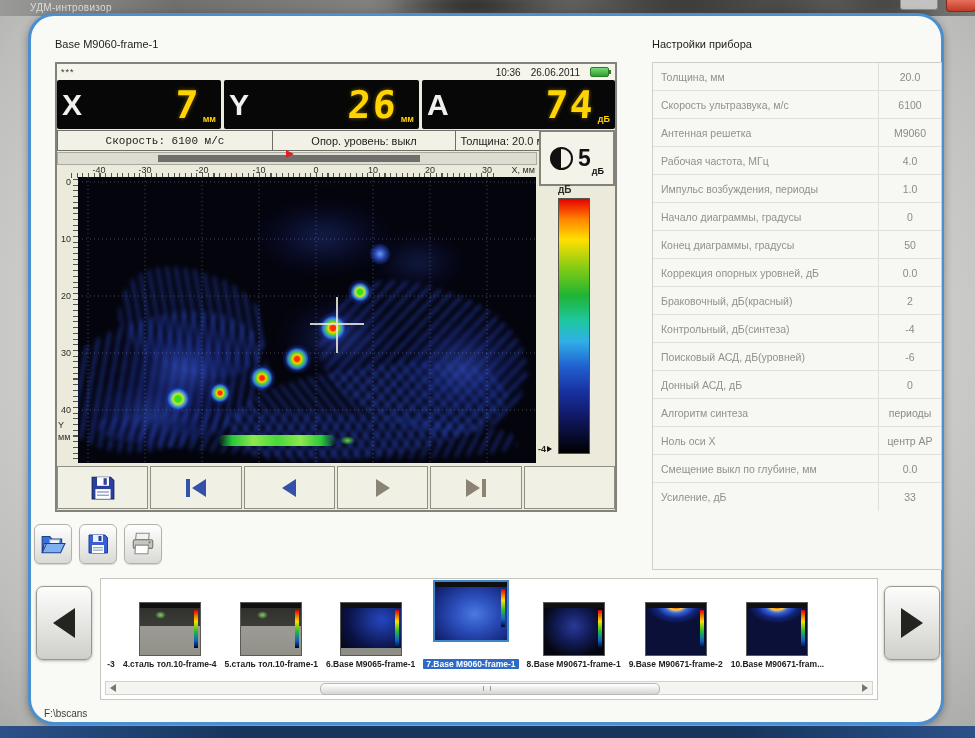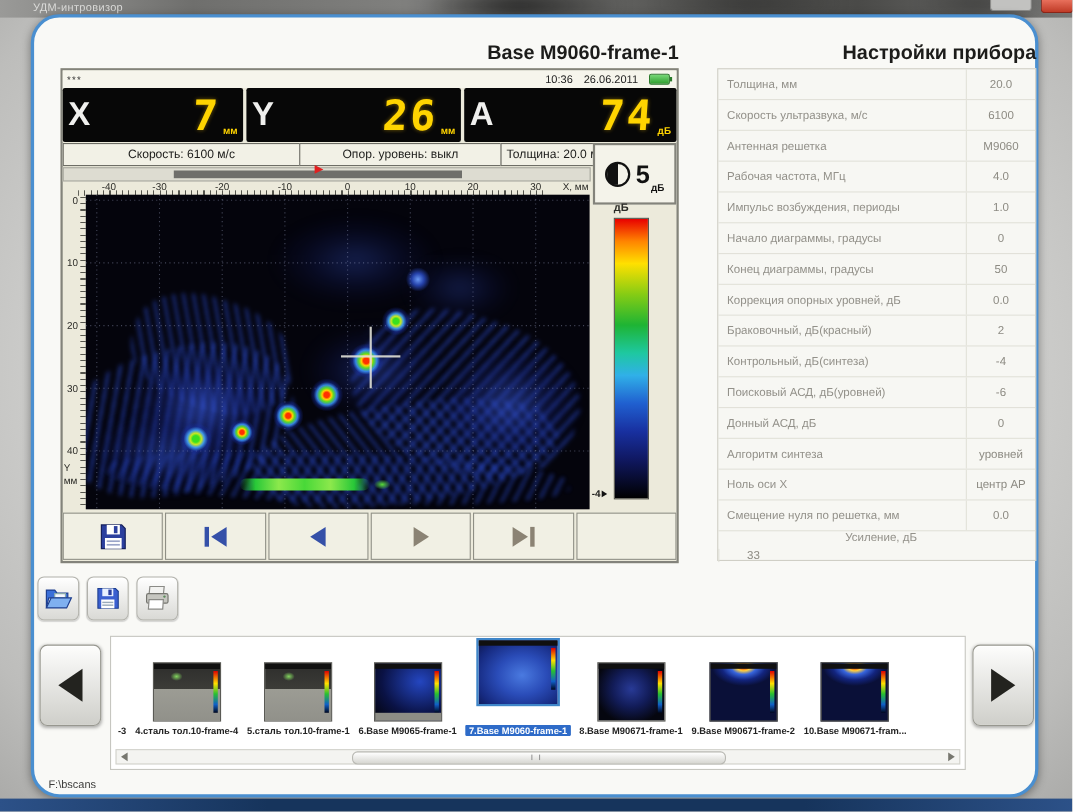--- a/index.html
+++ b/index.html
@@ -12,41 +12,41 @@
   .titlebar .wtitle{position:absolute;left:30px;top:2px;font-size:10px;color:#dcdcda;letter-spacing:.3px;}
   .smudge{position:absolute;border-radius:50%;filter:blur(7px);background:radial-gradient(closest-side,rgba(10,10,10,.85),rgba(0,0,0,0));}
   .btn-red{position:absolute;left:946px;top:0;width:28px;height:11px;border-radius:0 0 4px 4px;
     background:linear-gradient(#e8705c,#bf3a26);border:1px solid #8a2518;border-top:none;}
   .btn-gray{position:absolute;left:900px;top:0;width:36px;height:9px;border-radius:0 0 3px 3px;background:#c2c2c0;border:1px solid #8a8a88;border-top:none;}
   .bottombar{position:absolute;left:0;top:726px;width:975px;height:12px;
     background:linear-gradient(90deg,#2c5188,#16345c 25%,#16345c 75%,#2c5188);}
   
   .panel{position:absolute;left:28px;top:13px;width:910px;height:706px;background:#f9f9f6;
     border:3px solid #4a8fd0;border-radius:26px;box-shadow:0 2px 8px rgba(0,0,0,.35);}
-  .htitle{position:absolute;font-size:18px;font-weight:bold;color:#1c1c1a;text-align:right;}
+  .htitle{position:absolute;font-size:11px;font-weight:normal;color:#1c1c1a;text-align:left;}
   
   .device{position:absolute;left:55px;top:62px;width:562px;height:450px;background:#eceadb;border:2px solid #83837b;box-sizing:border-box;}
   .dstatus{position:absolute;left:57px;top:64px;width:558px;height:16px;background:#f6f5ec;border-bottom:1px solid #a8a89e;
     display:flex;align-items:center;font-size:9px;color:#333;}
   .dstatus .stars{margin-left:4px;letter-spacing:1px;}
   .dstatus .sp{flex:1;}
   .dstatus .clk,.dstatus .dat{font-size:10px;color:#222;margin-right:10px;}
   .batt{width:17px;height:8px;border:1px solid #2a7a2a;border-radius:2px;background:linear-gradient(#78d878,#2f9f2f);position:relative;margin-right:6px;}
   .batt::after{content:"";position:absolute;right:-3px;top:2px;width:2px;height:4px;background:#2a7a2a;}
   .lcdrow{position:absolute;left:57px;top:80px;width:558px;height:49px;display:flex;gap:3px;background:#eceadb;}
   .lcd{background:#070707;border-radius:2px;display:flex;align-items:center;padding:0 5px;box-sizing:border-box;}
   .lcd.c1{width:164px;} .lcd.c2{width:195px;} .lcd.c3{flex:1;}
   .lcd-axis{font-size:30px;font-weight:bold;color:#f0f0ee;line-height:1;}
   .lcd-sp{flex:1;}
   .lcd-val{font-family:"DejaVu Sans Mono",monospace;font-weight:bold;font-size:38px;color:#ffd400;line-height:1;
     letter-spacing:2px;transform:skewX(-4deg);text-shadow:0 0 4px rgba(255,200,0,.45);}
   .lcd-unit{font-size:9px;font-weight:bold;color:#ffd400;align-self:flex-end;padding-bottom:5px;margin-left:3px;}
   .inforow{position:absolute;left:57px;top:130px;height:21px;display:flex;}
   .iseg{border:1px solid #6e6e66;background:#f2f1e6;font-size:11px;color:#1c1c1a;display:flex;align-items:center;justify-content:center;box-sizing:border-box;}
-  .iseg.s1{width:216px;} .iseg.s2{width:184px;margin-left:-1px;} .iseg.s3{width:102px;margin-left:-1px;}
+  .iseg.s1{width:216px;font-family:Liberation Mono, monospace;} .iseg.s2{width:184px;margin-left:-1px;} .iseg.s3{width:102px;margin-left:-1px;}
   .sliderrow{position:absolute;left:57px;top:152px;width:480px;height:13px;background:#dddcd1;border:1px solid #a9a99f;box-sizing:border-box;}
   .sliderthumb{position:absolute;left:100px;top:2px;width:262px;height:7px;background:#6f6f6b;}
   .redmark{position:absolute;left:228px;top:-3px;width:0;height:0;border-top:4px solid transparent;border-bottom:4px solid transparent;border-left:8px solid #e02020;}
   .contrast{position:absolute;left:539px;top:130px;width:76px;height:56px;background:#f4f3ea;border:2px solid #83837b;box-sizing:border-box;
     display:flex;align-items:center;justify-content:center;gap:5px;cursor:pointer;}
   .cicon{width:19px;height:19px;border:2.5px solid #111;border-radius:50%;background:linear-gradient(90deg,#111 50%,#f4f3ea 50%);}
   .cval{font-size:23px;font-weight:bold;color:#111;line-height:1;}
   .cunit{font-size:9px;font-weight:bold;color:#111;align-self:flex-end;padding-bottom:8px;margin-left:-4px;}
   .xruler{position:absolute;left:57px;top:165px;width:480px;height:13px;}
   .xruler::after{content:"";position:absolute;left:14px;right:40px;bottom:0;height:5px;
@@ -79,23 +79,23 @@
     background:linear-gradient(180deg,#e80000 0%,#ff8400 8%,#ffe000 16%,#86cc14 27%,#1eb434 38%,#1ec8a0 48%,#30b0e8 56%,#2060d0 66%,#1830a0 76%,#101862 86%,#000 100%);}
   .cbarmin{position:absolute;left:538px;top:444px;font-size:9px;font-weight:bold;color:#1c1c1a;}
   .cbarmin::after{content:"";display:inline-block;margin-left:1px;width:0;height:0;border-top:3px solid transparent;border-bottom:3px solid transparent;border-left:5px solid #111;}
   
   .transport{position:absolute;left:57px;top:466px;width:558px;height:43px;display:flex;gap:2px;}
   .tbtn{flex:1;background:#f1f0e4;border:1px solid #8f8f85;display:flex;align-items:center;justify-content:center;gap:2px;cursor:pointer;box-sizing:border-box;}
   .tri-l{width:0;height:0;border-top:9px solid transparent;border-bottom:9px solid transparent;border-right:14px solid #3550a8;}
   .tri-r{width:0;height:0;border-top:9px solid transparent;border-bottom:9px solid transparent;border-left:14px solid #3550a8;} .tri-r.gy{border-left-color:#8b8374;}
   .vbar{width:3.5px;height:18px;background:#3550a8;} .vbar.gy{background:#8b8374;}
   
-  .settings{position:absolute;left:652px;top:62px;width:290px;height:448px;border:1px solid #d0cfc6;background:#f7f7f3;box-sizing:border-box;}
+  .settings{position:absolute;left:652px;top:62px;width:290px;height:508px;border:1px solid #d0cfc6;background:#f7f7f3;box-sizing:border-box;}
   .srow{display:flex;height:28px;border-bottom:1px solid #e2e1d9;align-items:center;box-sizing:border-box;}
-  .srow:last-child{border-bottom:none;flex-direction:column;}
+  .srow:last-child{border-bottom:none;}
   .slabel{flex:1;padding-left:8px;font-size:10.5px;color:#93918a;}
   .svalue{width:62px;text-align:center;font-size:10.5px;color:#8d8b83;border-left:1px solid #e2e1d9;align-self:stretch;display:flex;align-items:center;justify-content:center;}
   
   .toolbar{position:absolute;left:34px;top:524px;display:flex;gap:7px;}
   .tool{width:36px;height:38px;border:1.5px solid #b2b2ac;border-radius:6px;background:linear-gradient(#ffffff,#d9d9d5);
     display:flex;align-items:center;justify-content:center;cursor:pointer;box-shadow:0 1px 1px rgba(0,0,0,.15);}
   
   .navbtn{position:absolute;top:586px;width:54px;height:72px;border:1px solid #97978f;border-radius:7px;
     background:linear-gradient(180deg,#fdfdfc,#cfcfca);box-shadow:inset 0 1px 0 #fff,0 1px 3px rgba(0,0,0,.3);
     display:flex;align-items:center;justify-content:center;cursor:pointer;}
@@ -336,28 +336,28 @@
     <div class="srow">
         <span class="slabel">Поисковый АСД, дБ(уровней)</span>
         <span class="svalue">-6</span>
       </div>
     <div class="srow">
         <span class="slabel">Донный АСД, дБ</span>
         <span class="svalue">0</span>
       </div>
     <div class="srow">
         <span class="slabel">Алгоритм синтеза</span>
-        <span class="svalue">уровней</span>
+        <span class="svalue">периоды</span>
       </div>
     <div class="srow">
         <span class="slabel">Ноль оси X</span>
         <span class="svalue">центр АР</span>
       </div>
     <div class="srow">
-        <span class="slabel">Смещение нуля по решетка, мм</span>
+        <span class="slabel">Смещение выкл по глубине, мм</span>
         <span class="svalue">0.0</span>
       </div>
     <div class="srow">
         <span class="slabel">Усиление, дБ</span>
         <span class="svalue">33</span>
       </div>
   </div>
 
   <div class="toolbar">
     <div class="tool">

